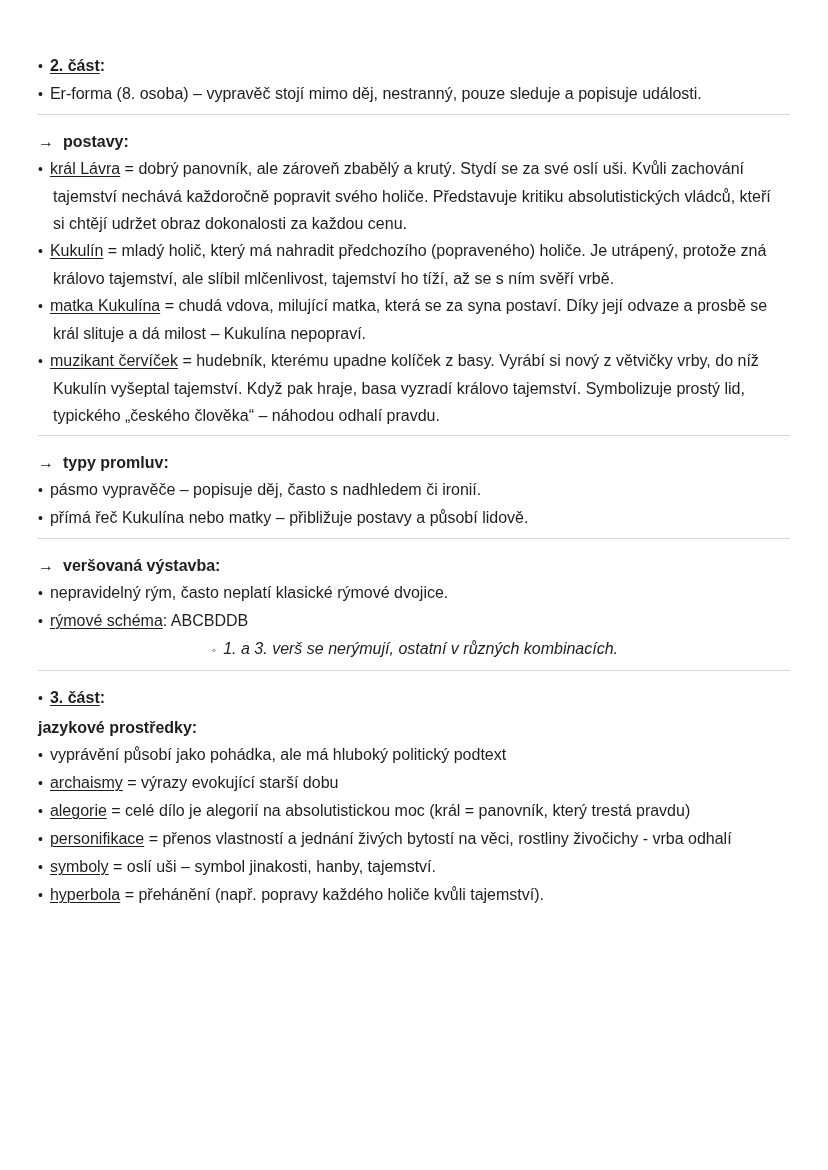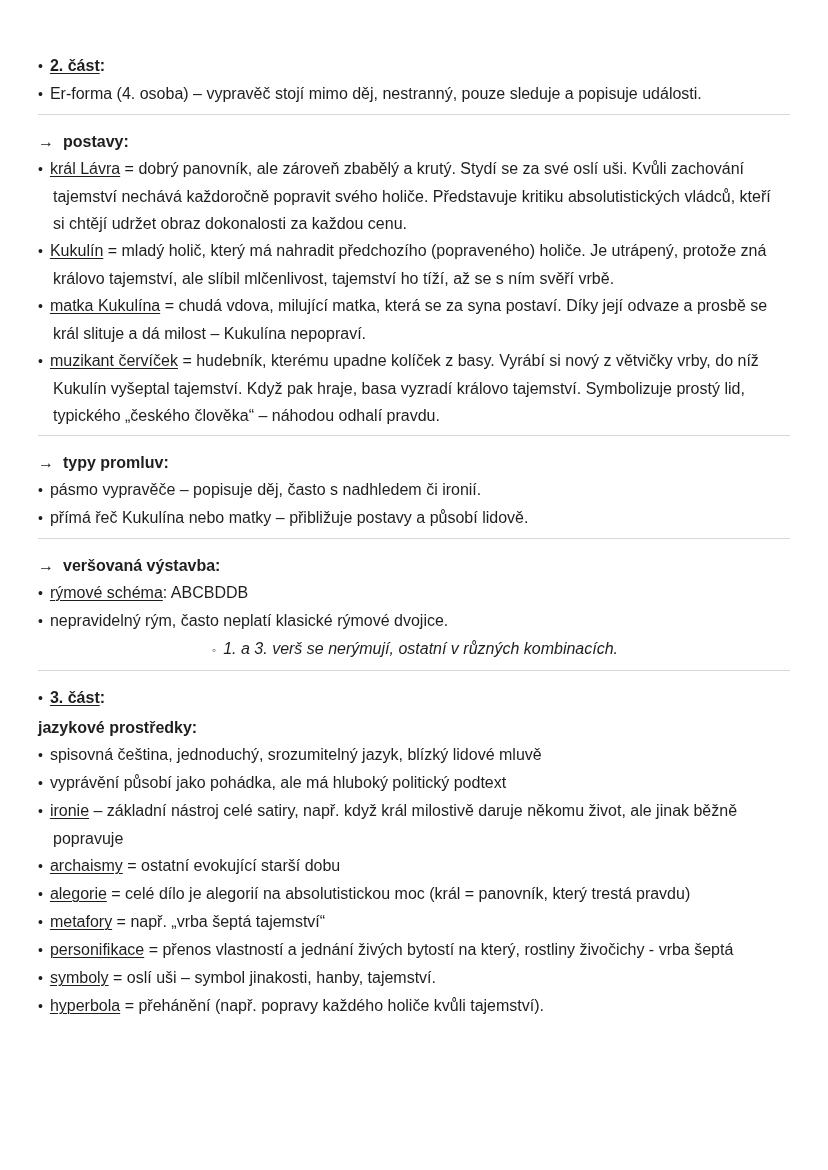--- a/index.html
+++ b/index.html
@@ -30,21 +30,21 @@
 </head>
 <body>
 
 <main class="page">
 
   <section>
     <div class="line">
       <span class="blt">•</span><span class="bold underl">2. část</span><span class="bold">:</span>
     </div>
     <div class="item">
-      <span class="blt">•</span><span>Er-forma (4. osoba) – vypravěč stojí mimo děj, nestranný, pouze sleduje a popisuje události.</span>
+      <span class="blt">•</span><span>Er-forma (8. osoba) – vypravěč stojí mimo děj, nestranný, pouze sleduje a popisuje události.</span>
     </div>
   </section>
 
   <hr class="divider">
 
   <section>
     <div class="line sec-heading">
       <span class="arrow">→</span><span>postavy:</span>
     </div>
     <div class="item">
@@ -75,60 +75,51 @@
     </div>
   </section>
 
   <hr class="divider">
 
   <section>
     <div class="line sec-heading">
       <span class="arrow">→</span><span>veršovaná výstavba:</span>
     </div>
     <div class="item">
-      <span class="blt">•</span><span class="underl">rýmové schéma</span><span>: ABCBDDB</span>
+      <span class="blt">•</span><span>nepravidelný rým, často neplatí klasické rýmové dvojice.</span>
     </div>
     <div class="item">
-      <span class="blt">•</span><span>nepravidelný rým, často neplatí klasické rýmové dvojice.</span>
+      <span class="blt">•</span><span class="underl">rýmové schéma</span><span>: ABCBDDB</span>
     </div>
     <div class="item subitem">
       <span class="sub-blt">◦</span><span class="italic">1. a 3. verš se nerýmují, ostatní v různých kombinacích.</span>
     </div>
   </section>
 
   <hr class="divider">
 
   <section class="part3">
     <div class="line">
       <span class="blt">•</span><span class="bold underl">3. část</span><span class="bold">:</span>
     </div>
     <div class="line sec-heading">
       <span>jazykové prostředky:</span>
     </div>
 
     <div class="item">
-      <span class="blt">•</span><span class="underl"></span><span></span><span>spisovná čeština, jednoduchý, srozumitelný jazyk, blízký lidové mluvě</span>
-    </div>
-    <div class="item">
       <span class="blt">•</span><span class="underl"></span><span></span><span>vyprávění působí jako pohádka, ale má hluboký politický podtext</span>
     </div>
     <div class="item">
-      <span class="blt">•</span><span class="underl">ironie</span><span> – </span><span>základní nástroj celé satiry, např. když král milostivě daruje někomu život, ale jinak běžně popravuje</span>
-    </div>
-    <div class="item">
-      <span class="blt">•</span><span class="underl">archaismy</span><span> = </span><span>ostatní evokující starší dobu</span>
+      <span class="blt">•</span><span class="underl">archaismy</span><span> = </span><span>výrazy evokující starší dobu</span>
     </div>
     <div class="item">
       <span class="blt">•</span><span class="underl">alegorie</span><span> = </span><span>celé dílo je alegorií na absolutistickou moc (král = panovník, který trestá pravdu)</span>
     </div>
     <div class="item">
-      <span class="blt">•</span><span class="underl">metafory</span><span> = </span><span>např. „vrba šeptá tajemství“</span>
-    </div>
-    <div class="item">
-      <span class="blt">•</span><span class="underl">personifikace</span><span> = </span><span>přenos vlastností a jednání živých bytostí na který, rostliny živočichy - vrba šeptá</span>
+      <span class="blt">•</span><span class="underl">personifikace</span><span> = </span><span>přenos vlastností a jednání živých bytostí na věci, rostliny živočichy - vrba odhalí</span>
     </div>
     <div class="item">
       <span class="blt">•</span><span class="underl">symboly</span><span> = </span><span>oslí uši – symbol jinakosti, hanby, tajemství.</span>
     </div>
     <div class="item">
       <span class="blt">•</span><span class="underl">hyperbola</span><span> = </span><span>přehánění (např. popravy každého holiče kvůli tajemství).</span>
     </div>
   </section>
 
 </main>

